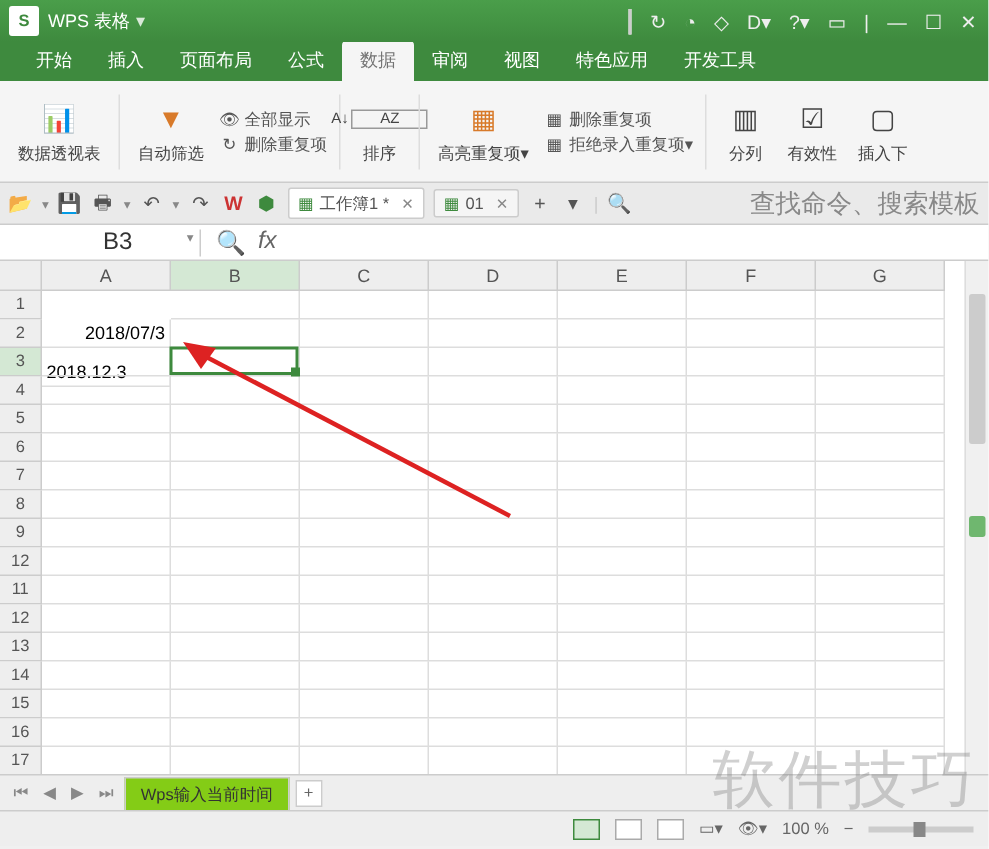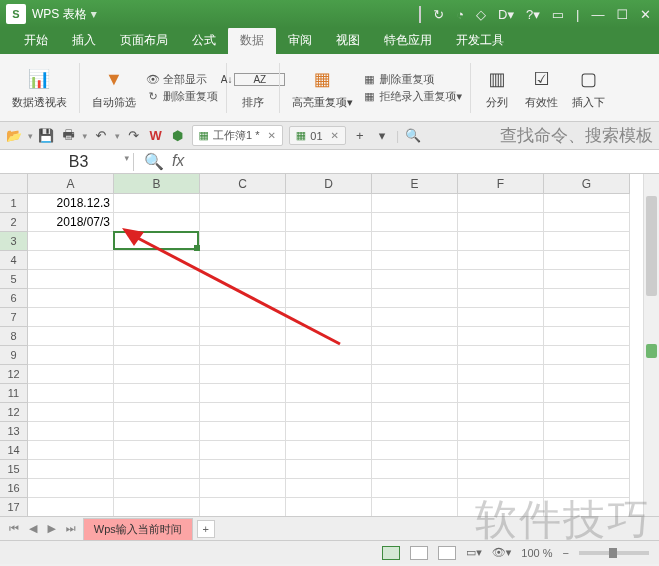--- a/index.html
+++ b/index.html
@@ -48,34 +48,34 @@
 .corner { position: absolute; left: 0; top: 0; width: 28px; height: 20px; background: #eee; border-right: 1px solid #ccc; border-bottom: 1px solid #ccc; }
 .colhdrs { position: absolute; left: 28px; top: 0; right: 16px; height: 20px; display: flex; }
 .colhdr { width: 86px; height: 20px; background: #eee; border-right: 1px solid #ccc; border-bottom: 1px solid #ccc; text-align: center; font-size: 12px; color: #555; line-height: 20px; }
 .colhdr.sel { background: #d4e8d4; }
 .rowhdrs { position: absolute; left: 0; top: 20px; width: 28px; }
 .rowhdr { height: 19px; background: #eee; border-right: 1px solid #ccc; border-bottom: 1px solid #ccc; text-align: center; font-size: 11px; color: #555; line-height: 19px; }
 .rowhdr.sel { background: #d4e8d4; }
 .cells { position: absolute; left: 28px; top: 20px; right: 16px; bottom: 0; }
 .cellrow { display: flex; height: 19px; }
 .cell { width: 86px; height: 19px; border-right: 1px solid #ddd; border-bottom: 1px solid #ddd; font-size: 12px; padding: 0 3px; line-height: 18px; text-align: right; color: #000; overflow: hidden; white-space: nowrap; }
-.cell.al { text-align: right; }
+.cell.al { text-align: left; margin-top: 45px; }
 .activecell { position: absolute; border: 2px solid #3e8a3e; background: rgba(255,255,255,0.5); pointer-events: none; }
 .activecell::after { content: ""; position: absolute; right: -3px; bottom: -3px; width: 6px; height: 6px; background: #3e8a3e; }
 .vscroll { position: absolute; right: 0; top: 0; bottom: 0; width: 16px; background: #f0f0f0; border-left: 1px solid #ddd; }
 .vscroll .thumb { position: absolute; left: 2px; right: 2px; top: 22px; height: 100px; background: #ccc; border-radius: 2px; }
 .vscroll .greenthumb { position: absolute; left: 2px; right: 2px; top: 170px; height: 14px; background: #6fb76f; border-radius: 2px; }
 
 
 .arrow { position: absolute; pointer-events: none; }
 
 
 .sheettabs { height: 24px; background: #eee; border-top: 1px solid #ccc; display: flex; align-items: center; font-size: 11px; padding: 0 6px; gap: 4px; }
 .sheettabs .nav { color: #888; padding: 0 3px; }
-.sheettabs .stab { padding: 3px 10px; background: #fca5a5; border: 1px solid #ccc; border-bottom: none; color: #333; }
+.sheettabs .stab { padding: 3px 10px; background: #84cc16; border: 1px solid #ccc; border-bottom: none; color: #333; }
 .sheettabs .plus { width: 18px; height: 18px; border: 1px solid #ccc; background: #fff; text-align: center; line-height: 16px; color: #666; }
 
 
 .status { height: 24px; background: #eee; border-top: 1px solid #ccc; display: flex; align-items: center; justify-content: flex-end; gap: 10px; padding: 0 10px; font-size: 11px; color: #666; }
 .status .vbtn { width: 18px; height: 14px; border: 1px solid #aaa; background: #fff; }
 .status .vbtn.active { background: #d4e8d4; border-color: #3e8a3e; }
 .status .zoomslider { width: 70px; height: 4px; background: #ccc; position: relative; }
 .status .zoomslider::after { content: ""; position: absolute; left: 30px; top: -3px; width: 8px; height: 10px; background: #888; }
 
 

